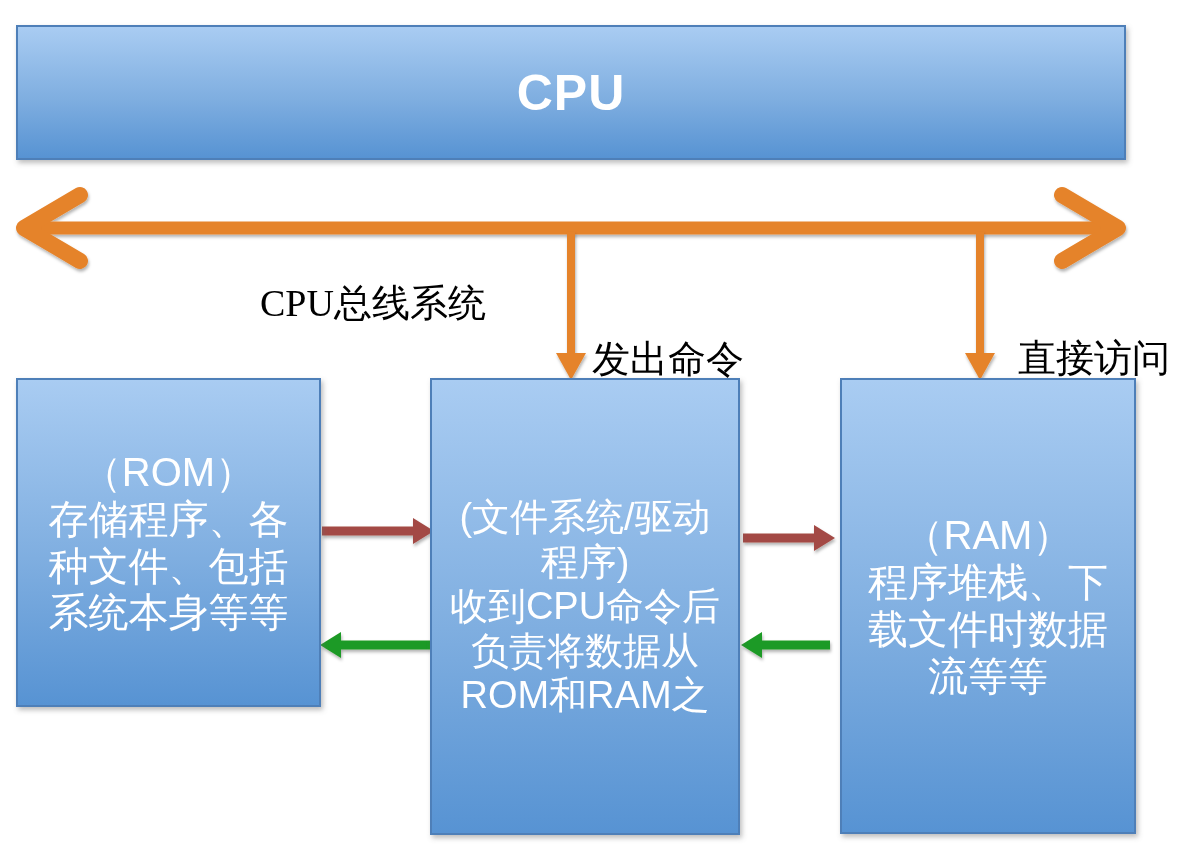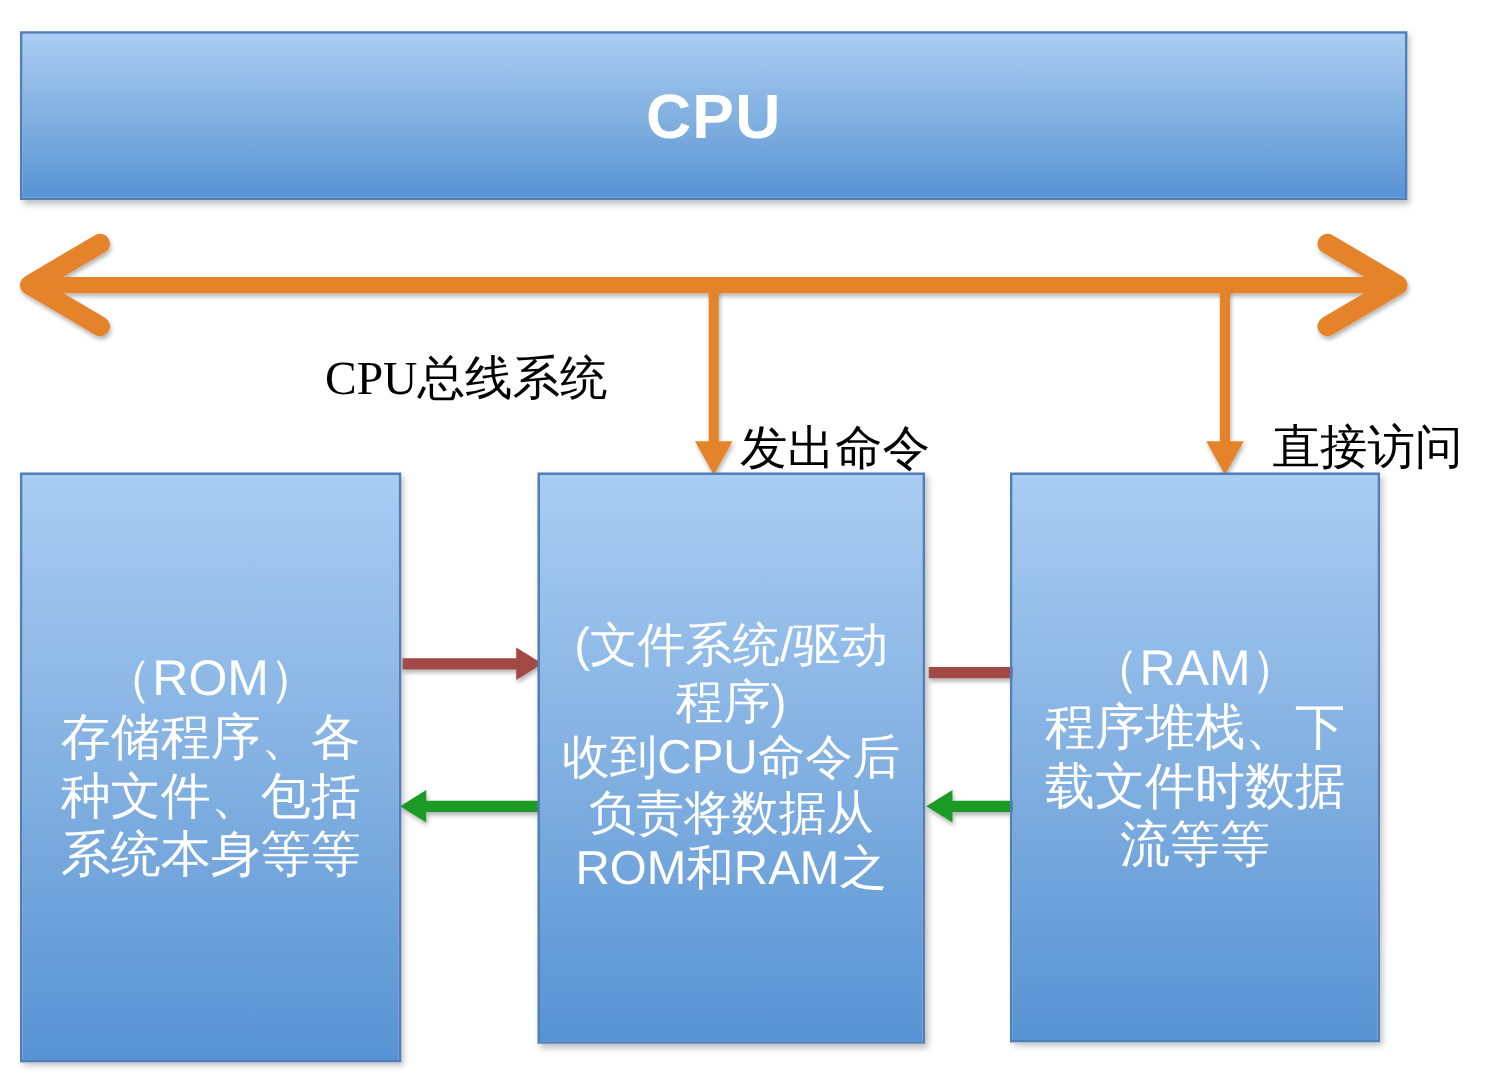--- a/index.html
+++ b/index.html
@@ -56,23 +56,23 @@
     position:absolute;top:378px;
     box-sizing:border-box;
     border:2px solid var(--box-border);
     background:linear-gradient(180deg,var(--box-gradient-top) 0%,var(--box-gradient-mid) 55%,var(--box-gradient-bottom) 100%);
     box-shadow:2px 3px 5px rgba(110,110,110,.45);
     display:flex;flex-direction:column;align-items:center;justify-content:center;
     color:var(--box-text);
     font-size:40px;line-height:1.17;
     text-align:center;
   }
-  .mem-box.rom{left:16px;width:305px;height:472px;}
+  .mem-box.rom{left:16px;width:305px;height:329px;}
   .mem-box.controller{left:430px;width:310px;height:457px;font-size:38px;}
-  .mem-box.ram{left:808px;width:296px;height:456px;}
+  .mem-box.ram{left:840px;width:296px;height:456px;}
 </style>
 </head>
 <body>
 
 <div class="stage">
 
   <div class="cpu-box">
     <span class="cpu-title">CPU</span>
   </div>
 

